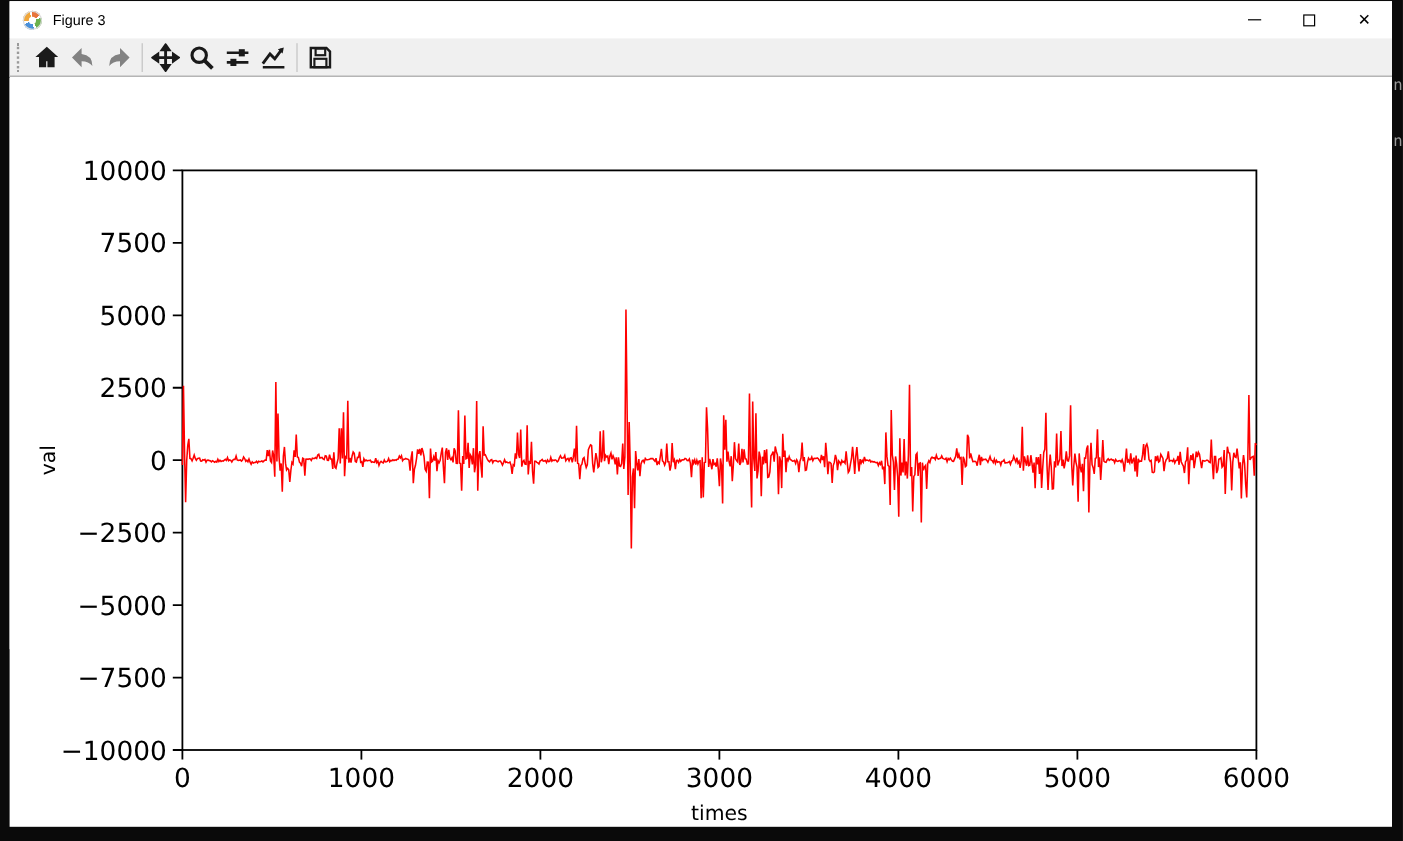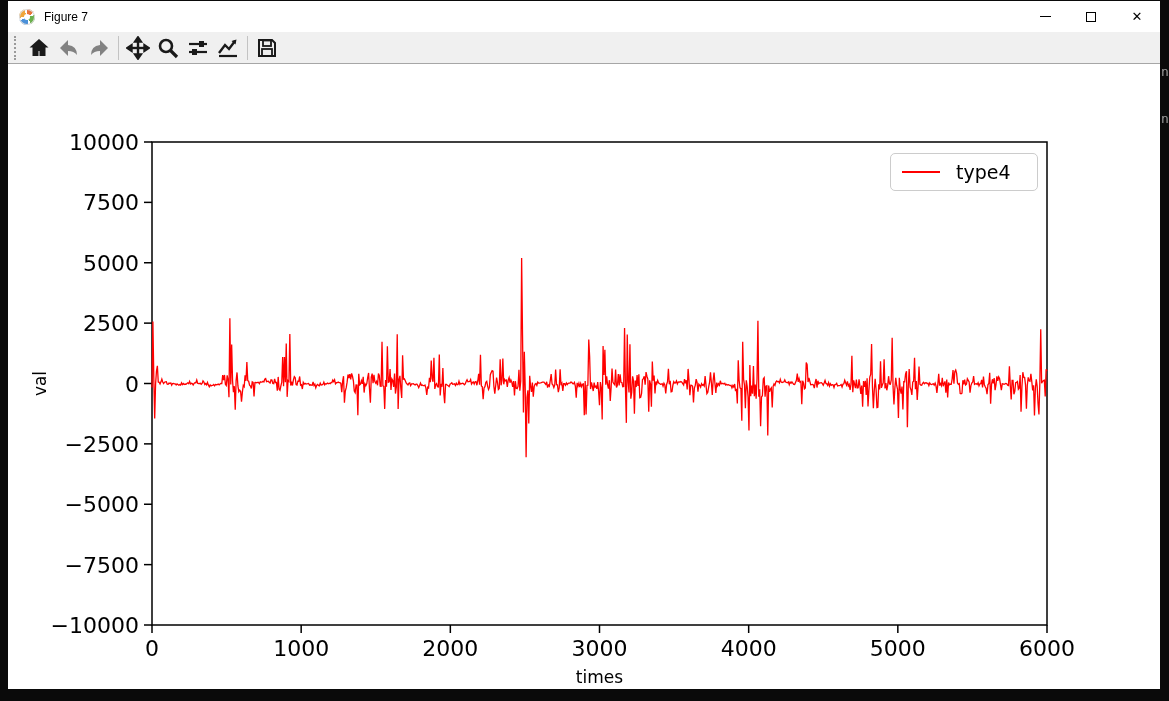--- a/index.html
+++ b/index.html
@@ -49,21 +49,21 @@
   .edge-glyph { position:absolute; color:#9a9a9a; font-family:"DejaVu Sans Mono", monospace;
                 font-size:13px; }
 </style>
 </head>
 <body>
 
 <div class="app-window">
 
   <div class="titlebar">
     <span class="mpl-logo"></span>
-    <span class="title-text">Figure 7</span>
+    <span class="title-text">Figure 3</span>
     <div class="win-controls">
       <div class="win-btn">
         <span class="glyph-min"></span>
       </div>
       <div class="win-btn">
         <span class="glyph-max"></span>
       </div>
       <div class="win-btn">
         <span class="glyph-close">✕</span>
       </div>
@@ -170,21 +170,17 @@
         <line x1="740.6666666666666" y1="560" x2="740.6666666666666" y2="568" stroke="#000" stroke-width="1.5"></line>
         <text x="740.6666666666666" y="591" text-anchor="middle" font-size="22" font-family="&quot;DejaVu Sans&quot;,sans-serif" fill="#000">4000</text>
         <line x1="889.8333333333334" y1="560" x2="889.8333333333334" y2="568" stroke="#000" stroke-width="1.5"></line>
         <text x="889.8333333333334" y="591" text-anchor="middle" font-size="22" font-family="&quot;DejaVu Sans&quot;,sans-serif" fill="#000">5000</text>
         <line x1="1039" y1="560" x2="1039" y2="568" stroke="#000" stroke-width="1.5"></line>
         <text x="1039" y="591" text-anchor="middle" font-size="22" font-family="&quot;DejaVu Sans&quot;,sans-serif" fill="#000">6000</text>
         <text x="591.5" y="618" text-anchor="middle" font-size="17" font-family="&quot;DejaVu Sans&quot;,sans-serif" fill="#000">times</text>
         <text x="38" y="318.5" text-anchor="middle" font-size="17" font-family="&quot;DejaVu Sans&quot;,sans-serif" fill="#000" transform="rotate(-90 38 318.5)">val</text>
         <polyline points="144.00,322.59 144.90,256.43 145.79,312.48 146.69,353.52 147.58,318.92 148.47,306.17 149.37,300.75 150.26,316.97 151.16,317.26 152.06,318.99 152.95,316.86 153.84,314.18 154.74,316.99 155.63,318.54 156.53,317.21 157.43,316.83 158.32,316.76 159.22,319.16 160.11,319.35 161.00,318.04 161.90,318.45 162.80,317.88 163.69,320.17 164.59,318.49 165.48,318.40 166.38,318.87 167.27,318.93 168.16,319.92 169.06,318.89 169.96,319.51 170.85,320.17 171.75,319.56 172.64,320.03 173.53,317.76 174.43,319.61 175.32,318.57 176.22,319.52 177.12,319.04 178.01,319.28 178.91,318.50 179.80,317.82 180.69,318.64 181.59,316.34 182.49,318.89 183.38,318.28 184.28,318.61 185.17,319.97 186.06,318.41 186.96,317.78 187.86,317.82 188.75,315.05 189.64,318.21 190.54,318.62 191.44,318.50 192.33,318.29 193.22,319.24 194.12,318.44 195.01,315.86 195.91,317.09 196.81,319.48 197.70,318.48 198.59,319.82 199.49,317.51 200.38,320.11 201.28,321.85 202.18,319.88 203.07,320.89 203.97,320.43 204.86,320.45 205.75,319.45 206.65,320.78 207.54,319.42 208.44,319.73 209.33,319.59 210.23,319.07 211.13,319.93 212.02,319.04 212.91,318.44 213.81,318.53 214.70,310.02 215.60,315.18 216.50,309.94 217.39,319.20 218.29,320.44 219.18,310.38 220.07,314.90 220.97,332.23 221.87,253.29 222.76,319.58 223.66,279.54 224.55,315.83 225.44,327.21 226.34,321.20 227.24,344.67 228.13,315.33 229.03,307.44 229.92,320.95 230.81,326.62 231.71,325.24 232.61,326.53 233.50,336.58 234.40,326.89 235.29,320.38 236.19,321.68 237.08,310.30 237.97,315.78 238.87,297.15 239.76,315.68 240.66,316.26 241.56,320.09 242.45,321.12 243.34,323.48 244.24,316.85 245.13,317.36 246.03,331.41 246.93,317.64 247.82,317.50 248.72,317.79 249.61,317.32 250.50,317.42 251.40,318.76 252.30,316.79 253.19,317.06 254.08,317.00 254.98,316.29 255.88,316.99 256.77,314.18 257.67,313.54 258.56,316.67 259.45,316.40 260.35,316.20 261.25,317.42 262.14,317.99 263.04,314.77 263.93,315.05 264.82,318.50 265.72,318.66 266.62,313.81 267.51,317.51 268.41,317.50 269.30,325.75 270.19,311.92 271.09,324.35 271.99,325.36 272.88,320.81 273.77,317.22 274.67,291.92 275.56,321.13 276.46,291.98 277.36,317.14 278.25,278.59 279.14,331.84 280.04,315.59 280.94,316.51 281.83,269.02 282.73,320.54 283.62,316.57 284.51,320.52 285.41,314.94 286.31,311.66 287.20,312.79 288.10,319.64 288.99,320.12 289.88,316.12 290.78,316.23 291.68,311.46 292.57,320.18 293.47,319.75 294.36,324.01 295.25,317.39 296.15,319.10 297.05,318.31 297.94,319.02 298.83,318.82 299.73,318.73 300.63,318.54 301.52,320.19 302.41,319.82 303.31,320.20 304.20,320.26 305.10,316.83 306.00,320.50 306.89,319.29 307.78,322.80 308.68,320.39 309.57,319.41 310.47,320.37 311.37,320.80 312.26,318.24 313.15,319.99 314.05,319.80 314.94,319.37 315.84,317.15 316.74,319.81 317.63,318.70 318.52,319.01 319.42,318.09 320.31,318.76 321.21,318.24 322.11,318.61 323.00,317.69 323.89,317.57 324.79,315.01 325.69,316.55 326.58,314.77 327.48,318.88 328.37,317.74 329.26,317.71 330.16,317.06 331.05,317.56 331.95,317.70 332.85,318.40 333.74,327.24 334.63,316.29 335.53,311.15 336.42,337.67 337.32,326.04 338.22,322.71 339.11,317.17 340.00,309.52 340.90,313.12 341.80,309.15 342.69,314.40 343.59,308.38 344.48,311.26 345.38,315.80 346.27,326.15 347.17,327.70 348.06,320.05 348.96,320.17 349.85,350.27 350.75,308.71 351.64,319.99 352.54,319.20 353.43,315.70 354.32,318.84 355.22,311.76 356.12,327.57 357.01,318.85 357.90,320.52 358.80,318.53 359.69,312.70 360.59,307.95 361.49,324.06 362.38,337.66 363.27,312.01 364.17,308.57 365.06,318.17 365.96,309.93 366.86,316.57 367.75,318.11 368.64,316.37 369.54,320.29 370.44,308.61 371.33,310.73 372.23,321.15 373.12,321.22 374.01,276.79 374.91,320.81 375.81,321.40 376.70,343.90 377.60,315.10 378.49,321.66 379.38,281.32 380.28,317.27 381.18,316.84 382.07,304.00 382.97,324.91 383.86,313.78 384.75,315.34 385.65,321.96 386.55,308.47 387.44,328.58 388.34,322.25 389.23,269.16 390.13,344.01 391.02,314.55 391.92,310.92 392.81,323.15 393.71,333.05 394.60,290.20 395.50,314.13 396.39,313.86 397.28,315.85 398.18,317.88 399.07,319.10 399.97,319.89 400.86,318.36 401.76,317.98 402.65,320.65 403.55,318.92 404.44,318.94 405.34,318.79 406.23,319.41 407.13,319.90 408.02,319.15 408.92,319.20 409.81,320.56 410.71,322.57 411.60,320.49 412.50,318.10 413.39,320.36 414.29,319.92 415.19,320.70 416.08,320.69 416.97,320.00 417.87,322.81 418.76,329.96 419.66,322.25 420.56,322.99 421.45,312.74 422.34,317.22 423.24,295.50 424.13,313.63 425.03,316.71 425.93,292.85 426.82,323.86 427.72,319.66 428.61,318.58 429.50,321.74 430.40,321.95 431.30,289.46 432.19,330.40 433.09,318.92 433.98,321.71 434.88,303.10 435.77,327.69 436.67,338.17 437.56,319.42 438.46,319.36 439.35,320.28 440.25,320.72 441.14,321.66 442.04,319.16 442.93,318.58 443.83,317.82 444.72,319.24 445.62,319.16 446.51,318.74 447.41,320.53 448.30,318.29 449.20,319.73 450.09,319.54 450.99,316.22 451.88,319.31 452.77,318.26 453.67,318.82 454.56,318.20 455.46,318.63 456.35,319.82 457.25,318.97 458.14,316.43 459.04,314.79 459.94,316.80 460.83,316.60 461.72,316.49 462.62,314.57 463.51,318.96 464.41,317.53 465.31,316.93 466.20,319.05 467.09,316.75 467.99,316.51 468.88,320.23 469.78,316.00 470.68,308.73 471.57,319.72 472.46,289.83 473.36,321.01 474.25,321.63 475.15,334.25 476.05,322.91 476.94,321.75 477.83,317.23 478.73,316.36 479.63,321.09 480.52,324.57 481.42,322.42 482.31,309.72 483.20,307.47 484.10,305.68 485.00,306.19 485.89,321.33 486.79,328.59 487.68,320.74 488.57,312.67 489.47,317.32 490.37,324.56 491.26,323.53 492.16,294.37 493.05,320.25 493.94,315.76 494.84,293.52 495.74,319.35 496.63,314.44 497.53,315.79 498.42,315.15 499.31,321.83 500.21,315.07 501.11,312.57 502.00,317.75 502.90,314.86 503.79,317.10 504.69,321.99 505.58,316.05 506.48,330.40 507.37,316.18 508.26,323.21 509.16,323.61 510.05,321.31 510.95,304.71 511.84,325.78 512.74,316.01 513.63,192.92 514.53,270.37 515.42,347.48 516.32,286.65 517.21,322.70 518.11,392.16 519.00,332.29 519.90,325.36 520.79,358.60 521.69,310.79 522.59,321.03 523.48,326.97 524.38,317.56 525.27,331.74 526.16,321.60 527.06,319.25 527.95,318.55 528.85,320.45 529.75,317.02 530.64,318.09 531.53,318.17 532.43,317.98 533.33,317.76 534.22,317.18 535.12,317.16 536.01,317.17 536.90,318.30 537.80,319.41 538.69,316.83 539.59,322.59 540.49,320.11 541.38,321.17 542.28,315.41 543.17,309.06 544.07,319.05 544.96,319.94 545.86,322.60 546.75,319.98 547.64,304.66 548.54,319.71 549.43,319.75 550.33,327.14 551.23,322.78 552.12,304.17 553.02,320.12 553.91,318.22 554.81,325.92 555.70,318.72 556.60,318.66 557.49,320.29 558.38,317.94 559.28,319.51 560.17,318.37 561.07,318.21 561.97,318.13 562.86,317.08 563.75,317.40 564.65,318.73 565.54,318.86 566.44,317.47 567.34,321.06 568.23,332.68 569.13,317.86 570.02,321.03 570.91,318.23 571.81,322.15 572.70,318.51 573.60,321.72 574.50,319.33 575.39,319.01 576.28,350.15 577.18,315.98 578.08,349.48 578.97,320.45 579.87,320.18 580.76,274.46 581.65,292.13 582.55,324.05 583.44,317.36 584.34,321.36 585.24,326.05 586.13,317.53 587.02,322.09 587.92,321.17 588.82,323.86 589.71,316.99 590.61,326.36 591.50,340.21 592.39,317.03 593.29,322.84 594.18,354.60 595.08,281.02 595.98,309.87 596.87,284.86 597.76,319.80 598.66,311.36 599.56,319.56 600.45,323.57 601.35,315.17 602.24,336.06 603.13,322.49 604.03,303.47 604.92,317.17 605.82,318.73 606.72,319.85 607.61,304.63 608.50,322.44 609.40,320.21 610.30,308.93 611.19,320.35 612.09,309.35 612.98,317.35 613.88,317.60 614.77,321.70 615.66,321.48 616.56,262.96 617.46,323.46 618.35,357.86 619.25,269.55 620.14,317.02 621.04,327.53 621.93,279.37 622.83,333.69 623.72,327.48 624.62,311.30 625.51,315.75 626.40,348.61 627.30,315.60 628.20,322.07 629.09,310.05 629.99,321.06 630.88,309.38 631.78,332.81 632.67,332.37 633.57,328.30 634.46,314.80 635.36,313.51 636.25,311.30 637.14,319.70 638.04,307.09 638.94,311.19 639.83,314.10 640.73,346.77 641.62,315.30 642.52,319.12 643.41,341.75 644.31,296.45 645.20,315.63 646.10,310.44 646.99,328.48 647.88,316.53 648.78,318.67 649.67,315.44 650.57,318.06 651.46,318.37 652.36,319.35 653.25,319.24 654.15,318.65 655.04,321.24 655.94,318.22 656.83,319.93 657.73,328.48 658.63,319.43 659.52,316.71 660.41,303.83 661.31,319.25 662.20,315.87 663.10,326.94 664.00,326.59 664.89,320.22 665.78,316.68 666.68,318.01 667.57,317.88 668.47,315.90 669.37,318.91 670.26,317.07 671.15,316.92 672.05,317.12 672.94,316.58 673.84,317.17 674.74,318.56 675.63,319.91 676.52,314.06 677.42,318.36 678.31,315.24 679.21,324.39 680.11,303.91 681.00,315.05 681.89,330.23 682.79,320.15 683.68,320.32 684.58,321.34 685.48,337.41 686.37,323.01 687.26,320.33 688.16,314.10 689.05,317.42 689.95,326.74 690.85,319.07 691.74,320.22 692.63,322.11 693.53,318.72 694.42,320.29 695.32,319.55 696.22,320.95 697.11,311.09 698.00,320.16 698.90,328.71 699.79,327.36 700.69,321.79 701.59,317.04 702.48,307.33 703.38,317.45 704.27,330.01 705.16,315.21 706.06,307.53 706.96,318.73 707.85,327.83 708.75,317.60 709.64,320.82 710.53,318.64 711.43,320.25 712.33,315.79 713.22,318.88 714.12,318.45 715.01,318.50 715.90,319.02 716.80,318.34 717.70,320.07 718.59,319.37 719.49,319.94 720.38,319.69 721.27,320.16 722.17,320.55 723.07,320.31 723.96,322.90 724.86,320.55 725.75,321.96 726.64,319.00 727.54,326.10 728.44,323.74 729.33,338.42 730.23,295.34 731.12,315.33 732.01,322.83 732.91,323.66 733.81,355.85 734.70,276.69 735.60,314.32 736.49,320.07 737.38,343.27 738.28,315.38 739.18,321.23 740.07,332.27 740.97,365.52 741.86,300.13 742.75,331.32 743.65,320.44 744.55,328.69 745.44,300.95 746.34,331.30 747.23,319.64 748.13,333.82 749.02,313.83 749.92,255.71 750.81,331.78 751.71,324.26 752.60,361.16 753.50,332.00 754.39,330.69 755.29,313.89 756.18,312.66 757.08,331.61 757.97,321.17 758.87,320.74 759.76,370.42 760.65,320.58 761.55,326.79 762.44,323.95 763.34,322.77 764.23,342.41 765.13,321.30 766.02,318.99 766.92,320.47 767.81,317.02 768.71,315.99 769.60,316.72 770.50,316.43 771.39,317.90 772.29,314.40 773.18,317.09 774.08,317.52 774.97,317.09 775.87,316.93 776.76,314.88 777.66,316.97 778.55,317.39 779.45,317.74 780.34,316.89 781.24,319.73 782.13,317.09 783.03,318.09 783.92,316.81 784.82,318.25 785.71,319.44 786.61,319.50 787.50,317.43 788.40,315.32 789.29,308.65 790.19,316.84 791.08,313.55 791.98,317.17 792.88,316.45 793.77,339.12 794.66,315.67 795.56,318.16 796.45,323.87 797.35,323.02 798.25,297.41 799.14,299.59 800.03,317.03 800.93,312.90 801.82,316.43 802.72,319.74 803.62,319.56 804.51,319.42 805.40,319.92 806.30,323.07 807.19,317.55 808.09,313.99 808.99,322.55 809.88,315.76 810.77,318.69 811.67,317.84 812.56,317.94 813.46,317.65 814.36,318.69 815.25,320.20 816.14,317.91 817.04,315.40 817.94,318.43 818.83,318.81 819.73,320.40 820.62,317.55 821.51,321.08 822.41,318.68 823.31,320.25 824.20,319.76 825.10,319.87 825.99,322.55 826.88,319.49 827.78,319.35 828.68,318.27 829.57,320.87 830.47,320.61 831.36,320.55 832.25,320.26 833.15,319.57 834.05,321.99 834.94,319.18 835.84,318.71 836.73,315.25 837.63,317.76 838.52,320.02 839.42,316.45 840.31,320.91 841.21,319.39 842.10,325.00 843.00,319.08 843.89,290.65 844.79,327.18 845.68,315.34 846.58,319.23 847.47,323.16 848.37,314.46 849.26,322.98 850.16,322.67 851.05,314.34 851.95,321.01 852.84,328.84 853.74,320.47 854.63,341.76 855.53,316.00 856.42,321.99 857.32,315.89 858.21,329.87 859.11,313.39 860.00,341.56 860.90,325.21 861.79,312.01 862.69,309.47 863.58,279.04 864.48,322.51 865.37,343.23 866.27,325.20 867.16,313.75 868.06,324.12 868.95,342.54 869.85,342.23 870.74,319.31 871.63,324.49 872.53,296.34 873.42,322.90 874.32,320.02 875.21,317.77 876.11,294.21 877.00,323.38 877.90,318.10 878.79,325.29 879.69,320.29 880.58,311.19 881.48,318.98 882.38,319.26 883.27,314.90 884.16,272.73 885.06,321.89 885.95,339.49 886.85,323.18 887.75,312.90 888.64,320.25 889.53,324.25 890.43,353.02 891.32,312.83 892.22,324.11 893.12,328.69 894.01,321.46 894.90,344.36 895.80,316.74 896.69,316.77 897.59,308.81 898.49,306.25 899.38,362.13 900.27,321.53 901.17,303.92 902.06,322.11 902.96,324.75 903.86,329.89 904.75,317.00 905.64,316.45 906.54,292.67 907.43,324.23 908.33,315.97 909.23,335.05 910.12,320.97 911.01,301.63 911.91,319.30 912.80,320.09 913.70,320.26 914.60,318.26 915.49,317.30 916.38,318.69 917.28,317.90 918.17,317.63 919.07,318.47 919.97,318.32 920.86,320.56 921.75,317.94 922.65,319.26 923.54,319.53 924.44,319.02 925.34,318.82 926.23,320.15 927.13,318.11 928.02,320.90 928.91,327.97 929.81,319.32 930.71,308.86 931.60,320.59 932.50,318.54 933.39,320.61 934.28,312.83 935.18,321.25 936.08,318.58 936.97,316.40 937.87,327.80 938.76,314.58 939.65,332.35 940.55,317.42 941.45,319.69 942.34,319.14 943.24,319.29 944.13,314.09 945.02,305.14 945.92,318.59 946.82,306.60 947.71,305.03 948.61,308.44 949.50,317.93 950.39,319.37 951.29,318.66 952.19,328.53 953.08,328.84 953.98,328.17 954.87,315.21 955.76,319.25 956.66,314.69 957.56,320.00 958.45,319.26 959.35,313.71 960.24,315.33 961.13,317.04 962.03,327.59 962.93,320.60 963.82,318.06 964.72,316.99 965.61,311.08 966.50,319.33 967.40,318.77 968.30,318.73 969.19,319.52 970.09,317.78 970.98,320.78 971.88,318.77 972.77,318.59 973.67,314.84 974.56,322.34 975.46,311.59 976.35,319.74 977.25,321.81 978.14,323.44 979.04,329.17 979.93,319.83 980.83,318.40 981.72,307.82 982.62,338.61 983.51,319.69 984.40,314.24 985.30,318.43 986.19,313.01 987.09,325.12 987.98,319.57 988.88,311.38 989.77,315.83 990.67,311.83 991.56,313.55 992.46,319.38 993.35,325.09 994.25,318.80 995.14,318.96 996.04,319.27 996.93,318.87 997.83,318.41 998.72,318.76 999.62,320.17 1000.51,320.52 1001.41,301.28 1002.30,320.80 1003.20,334.40 1004.09,315.49 1004.99,315.46 1005.88,329.28 1006.78,326.45 1007.67,317.71 1008.57,317.33 1009.46,316.58 1010.36,324.29 1011.25,323.06 1012.15,310.01 1013.04,346.66 1013.94,321.69 1014.83,307.24 1015.73,312.18 1016.63,312.52 1017.52,319.82 1018.41,343.66 1019.31,320.30 1020.20,312.31 1021.10,315.71 1022.00,316.22 1022.89,308.75 1023.78,316.45 1024.68,325.36 1025.57,320.32 1026.47,350.45 1027.37,323.32 1028.26,314.24 1029.15,321.15 1030.05,338.59 1030.94,349.55 1031.84,317.60 1032.74,264.16 1033.63,318.25 1034.53,316.54 1035.42,315.65 1036.32,315.25 1037.21,331.50 1038.11,304.17 1039.00,305.94" fill="none" stroke="#ff0000" stroke-width="1.3"></polyline>
       </svg>
-    <div class="legend-box">
-      <span class="legend-line"></span>
-      <span class="legend-label">type4</span>
-    </div>
   </div>
 </div>
 
 <span class="edge-glyph" style="left:1161px; top:64px;">n</span>
 <span class="edge-glyph" style="left:1161px; top:111px;">n</span>
 
 </body></html>

